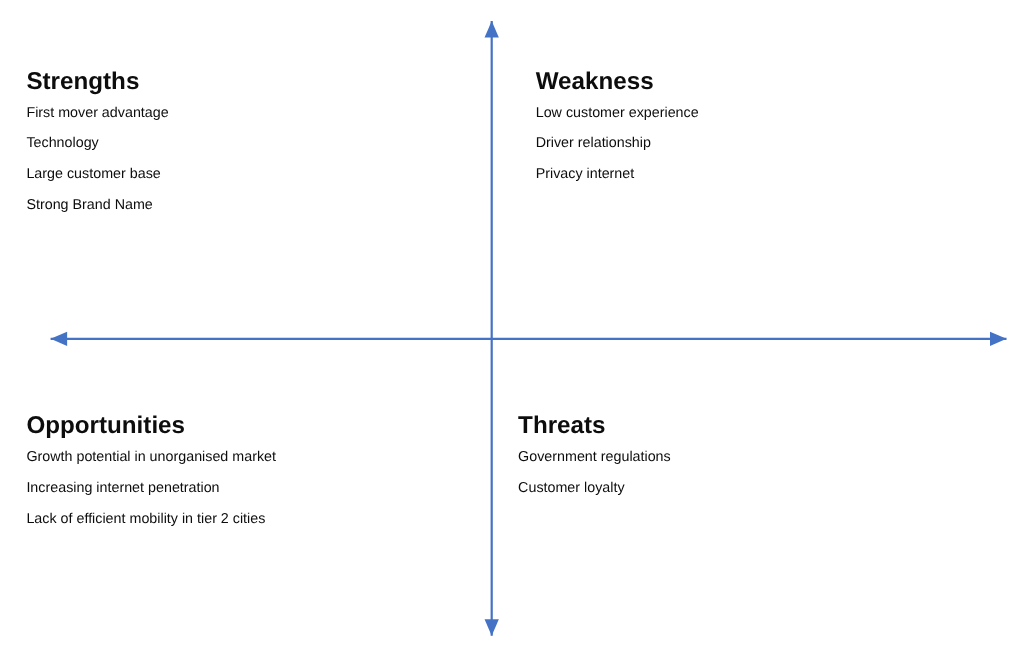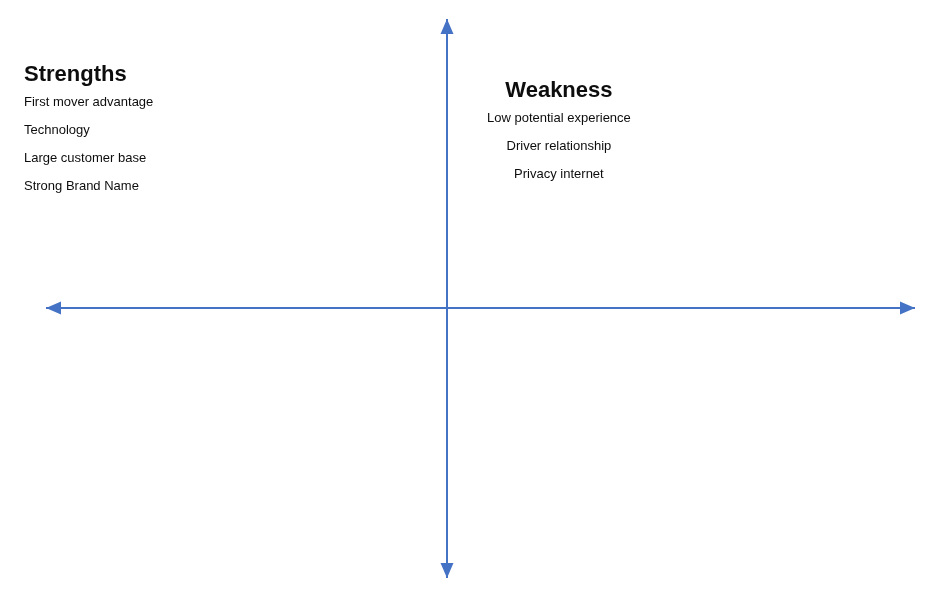--- a/index.html
+++ b/index.html
@@ -34,21 +34,21 @@
     white-space: nowrap;
   }
   .q-item {
     font-size: 13px;
     font-weight: normal;
     line-height: 28px;
     white-space: nowrap;
   }
   
   #quadrant-strengths     { left: 24px;  top: 60px; }
-  #quadrant-weakness      { left: 487px; top: 76px; text-align: center; }
+  #quadrant-weakness      { left: 487px; top: 60px; }
   #quadrant-opportunities { left: 24px;  top: 373px; }
   #quadrant-threats       { left: 471px; top: 373px; }
 </style>
 </head>
 <body>
 
 <div id="canvas">
 
   <svg id="axes" viewBox="0 0 933 598" width="933" height="598" aria-hidden="true">
 
@@ -68,20 +68,31 @@
   <div class="quadrant" id="quadrant-strengths">
     <div class="q-heading">Strengths</div>
     <div class="q-item">First mover advantage</div>
     <div class="q-item">Technology</div>
     <div class="q-item">Large customer base</div>
     <div class="q-item">Strong Brand Name</div>
   </div>
 
   <div class="quadrant" id="quadrant-weakness">
     <div class="q-heading">Weakness</div>
-    <div class="q-item">Low potential experience</div>
+    <div class="q-item">Low customer experience</div>
     <div class="q-item">Driver relationship</div>
     <div class="q-item">Privacy internet</div>
   </div>
 
+  <div class="quadrant" id="quadrant-opportunities">
+    <div class="q-heading">Opportunities</div>
+    <div class="q-item">Growth potential in unorganised market</div>
+    <div class="q-item">Increasing internet penetration</div>
+    <div class="q-item">Lack of efficient mobility in tier 2 cities</div>
+  </div>
 
+  <div class="quadrant" id="quadrant-threats">
+    <div class="q-heading">Threats</div>
+    <div class="q-item">Government regulations</div>
+    <div class="q-item">Customer loyalty</div>
+  </div>
 
 </div>
 
 </body></html>

